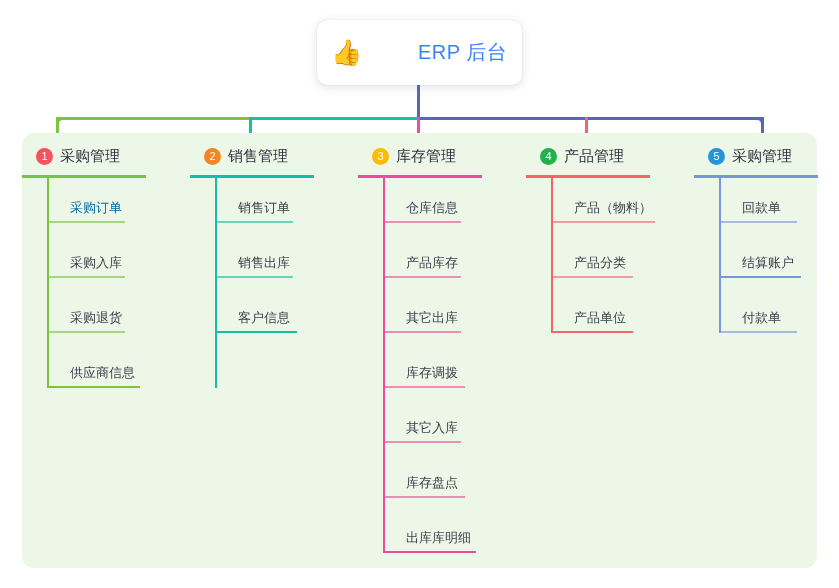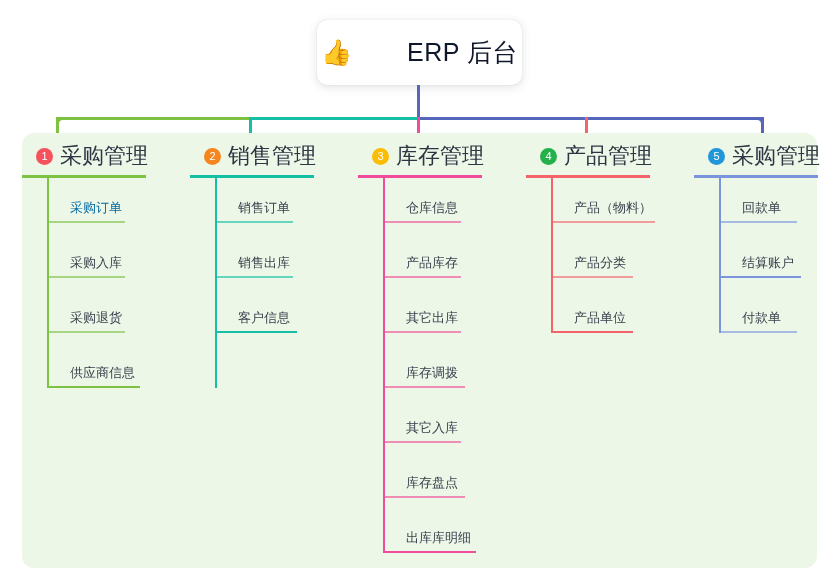--- a/index.html
+++ b/index.html
@@ -33,22 +33,22 @@
     align-items: center;
     justify-content: center;
     gap: 9px;
   }
   #root-emoji {
     font-size: 25px;
     line-height: 1;
     display: inline-block;
   }
   #root-title {
-    font-size: 25px;
-    color: #0f172a;
+    font-size: 20px;
+    color: #3b82f6;
     letter-spacing: 0.5px;
     white-space: nowrap;
     margin-left: 46px;
   }
 
   
   .conn {
     position: absolute;
   }
   #trunk-vert {
@@ -134,21 +134,21 @@
     height: 17px;
     border-radius: 50%;
     color: #ffffff;
     font-size: 11px;
     line-height: 17px;
     text-align: center;
     font-weight: 400;
     flex: 0 0 auto;
   }
   .col-title {
-    font-size: 22px;
+    font-size: 15px;
     color: #2e3442;
     white-space: nowrap;
   }
   .col-rule {
     height: 3px;
     margin-top: 6px;
   }
   .col-body {
     position: relative;
     margin-top: 0;

